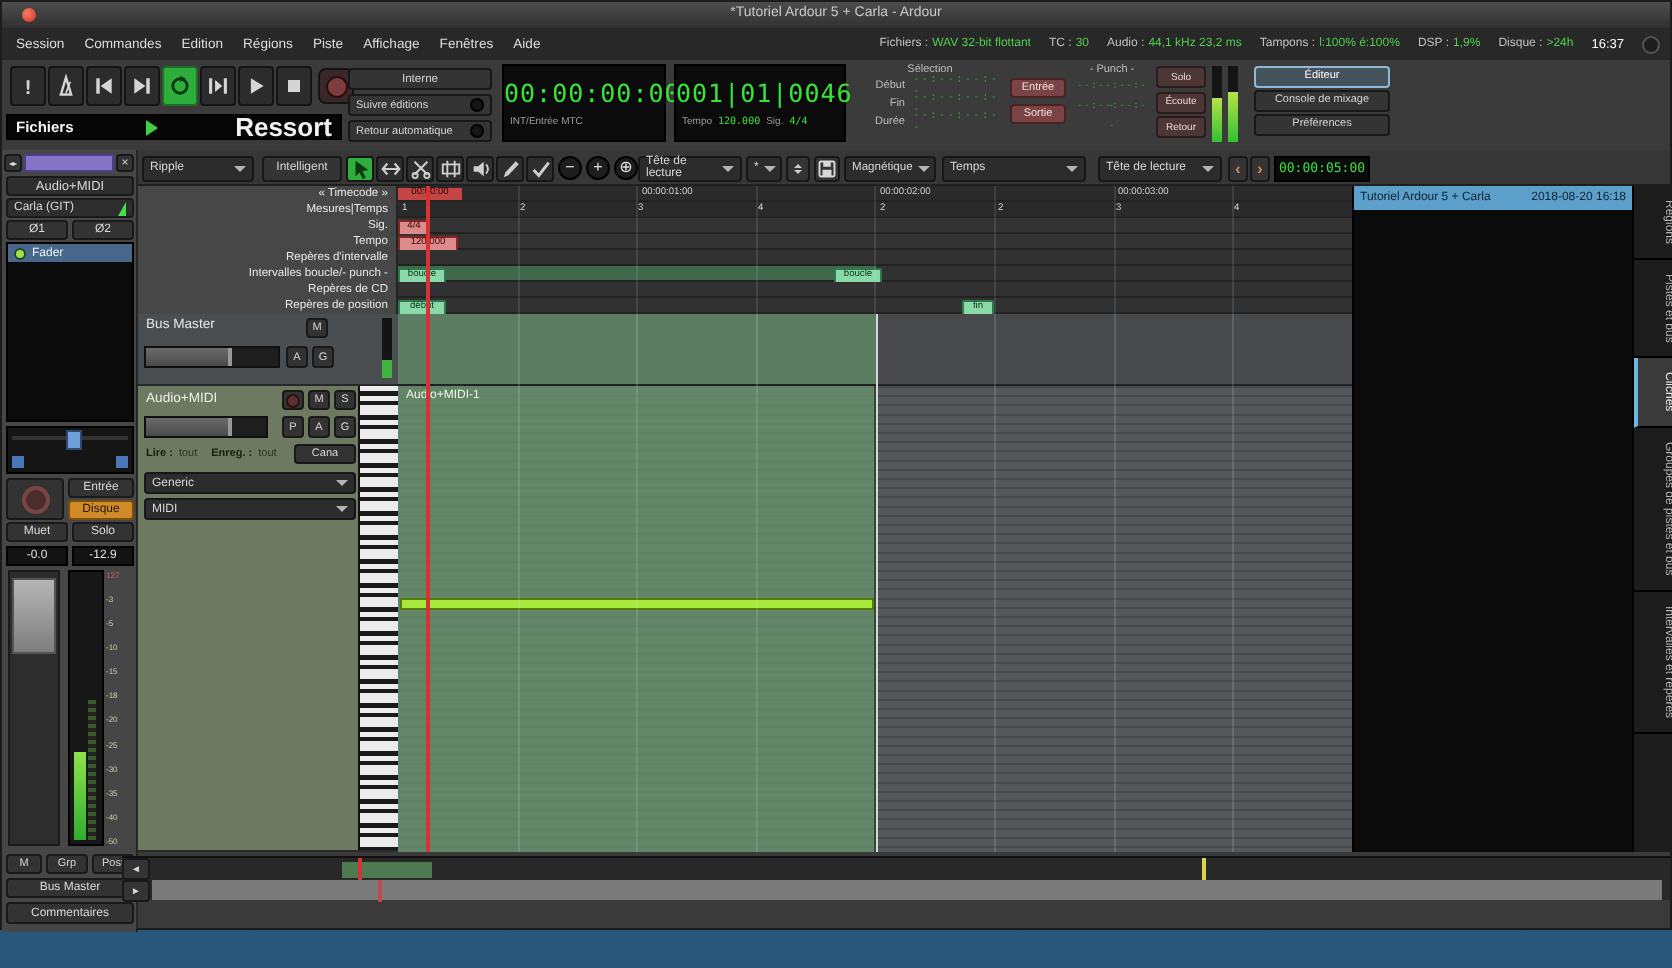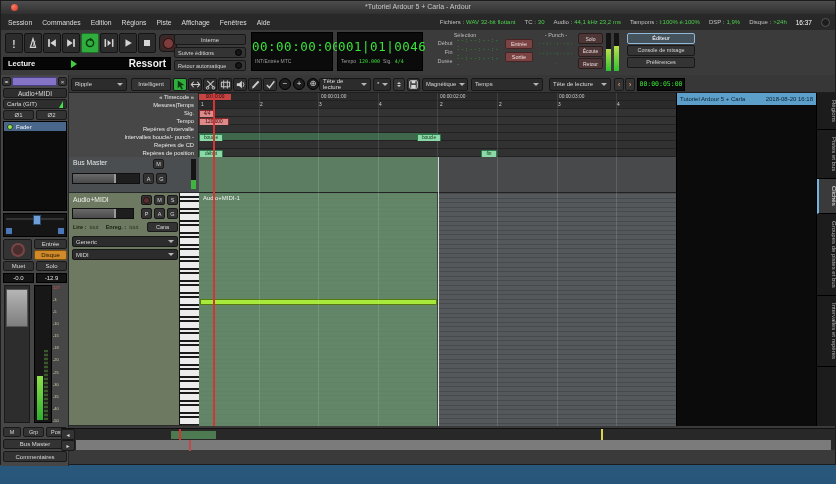--- a/index.html
+++ b/index.html
@@ -150,23 +150,23 @@
                 <rect x="3.5" y="3.5" width="7" height="7" fill="currentColor"></rect>
               </svg>
             </span>
           </div>
         </div>
       <div class="abs tbtn" style="left:158px;top:4px;width:18px;height:18px;border-radius:4px;background:#3a2828;">
         <span style="width:9px;height:9px;border-radius:50%;background:#7e3c3c;border:1px solid #2a0d0d;"></span>
       </div>
 
       <div class="abs" style="left:2px;top:27px;width:168px;height:13px;background:#060606;border:1px solid #000;display:flex;align-items:center;box-sizing:border-box;">
-        <span style="font-size:7.5px;font-weight:bold;color:#f2f2f2;padding-left:4px;">Lecture</span>
+        <span style="font-size:7.5px;font-weight:bold;color:#f2f2f2;padding-left:4px;">Fichiers</span>
         <span style="margin-left:36px;width:0;height:0;border-top:4px solid transparent;border-bottom:4px solid transparent;border-left:6px solid #3fd13f;"></span>
-        <span style="margin-left:auto;font-size:10px;font-weight:bold;color:#f2f2f2;padding-right:4px;">Ressort</span>
+        <span style="margin-left:auto;font-size:13px;font-weight:bold;color:#f2f2f2;padding-right:4px;">Ressort</span>
       </div>
 
       <div class="abs btn" style="left:173px;top:4px;width:72px;height:11px;font-size:5.8px;">Interne</div>
       <div class="abs btn" style="left:173px;top:17px;width:72px;height:11px;font-size:5.5px;justify-content:space-between;padding:0 3px;">
         <span>Suivre éditions</span>
           <span class="ledot"></span>
       </div>
       <div class="abs btn" style="left:173px;top:30px;width:72px;height:11px;font-size:5.5px;justify-content:space-between;padding:0 3px;">
         <span>Retour automatique</span>
           <span class="ledot"></span>

